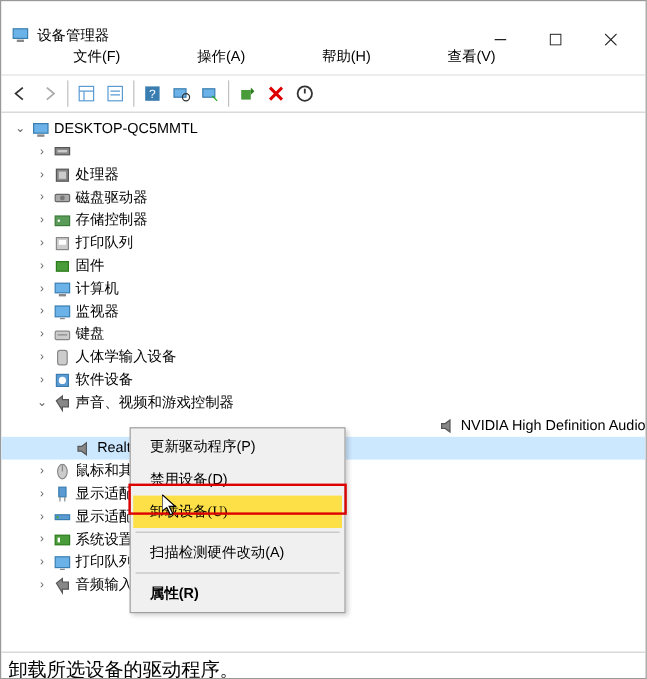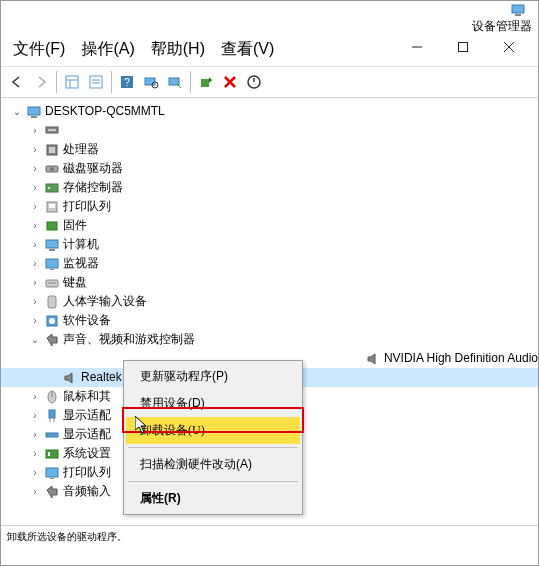--- a/index.html
+++ b/index.html
@@ -1,40 +1,40 @@
 <!DOCTYPE html>
 <html><head>
 <meta charset="utf-8">
 <style>
 * { box-sizing: border-box; margin: 0; padding: 0; }
 body { font-family: "Microsoft YaHei", "Segoe UI", sans-serif; font-size: 12px; background: #fff; width: 539px; height: 566px; display: flex; flex-direction: column; border: 1px solid #999; overflow: hidden; }
-.titlebar { display: flex; align-items: flex-end; padding: 1px 6px 6px 8px; height: 32px; flex-direction: column; }
+.titlebar { display: flex; align-items: flex-start; padding: 20px 6px 6px 8px; height: 32px; }
 .titlebar .app-icon { width: 16px; height: 16px; margin-right: 6px; }
 .titlebar .title { flex: 1; font-size: 12px; }
 .titlebar .win-controls { display: flex; }
 .titlebar .win-btn { width: 46px; height: 24px; display: flex; align-items: center; justify-content: center; font-family: "Segoe UI Symbol"; }
 .menubar { display: flex; padding: 2px 4px; border-bottom: 1px solid #e0e0e0; }
-.menubar .menu-item { padding: 4px 8px; font-size: 16px; }
+.menubar .menu-item { padding: 4px 8px; font-size: 12px; margin-left: 48px; }
 .toolbar { display: flex; align-items: center; padding: 3px 4px; border-bottom: 1px solid #d0d0d0; gap: 0; }
 .toolbar .tb-btn { width: 24px; height: 24px; display: flex; align-items: center; justify-content: center; border: 1px solid transparent; }
 .toolbar .sep { width: 1px; height: 22px; background: #c0c0c0; margin: 0 3px; }
 .tree { flex: 1; overflow: auto; padding: 4px 0; position: relative; }
 .node { display: flex; align-items: center; height: 19px; line-height: 19px; padding-left: 8px; white-space: nowrap; }
 .node .expander { width: 16px; text-align: center; color: #666; font-size: 10px; cursor: pointer; }
 .node .nicon { width: 18px; height: 16px; display: flex; align-items: center; justify-content: center; }
 .node .label { padding-left: 2px; }
 .selected { background: #cce8ff; }
 .context-menu { position: absolute; background: #f0f0f0; border: 1px solid #a0a0a0; box-shadow: 2px 2px 4px rgba(0,0,0,0.2); padding: 2px; min-width: 180px; z-index: 100; }
 .context-menu .cm-item { padding: 5px 14px; font-size: 12px; }
 .context-menu .cm-item.highlight { background: #fde047; font-family: Liberation Serif, serif; }
 .context-menu .cm-sep { height: 1px; background: #c0c0c0; margin: 3px 2px; }
 .context-menu .cm-item.bold { font-weight: bold; }
 .red-box { position: absolute; border: 2px solid #d00; pointer-events: none; }
 .cursor { position: absolute; z-index: 200; pointer-events: none; }
-.statusbar { border-top: 1px solid #d0d0d0; padding: 4px 6px; font-size: 10px; height: 40px; }
+.statusbar { border-top: 1px solid #d0d0d0; padding: 4px 6px; font-size: 16px; height: 22px; }
 svg { display: block; }
 </style>
 </head>
 <body>
 
 <div class="titlebar">
   <span class="app-icon">
     <svg width="16" height="16" viewBox="0 0 16 16">
         <rect x="2" y="3" width="12" height="8" fill="#6ab2e7" stroke="#3a7db0"></rect>
         <rect x="5" y="12" width="6" height="2" fill="#888"></rect>
@@ -332,21 +332,21 @@
         <span class="expander">›</span>
         <span class="nicon">
           <svg width="16" height="16">
             <path d="M3 6 L8 2 L8 5 L13 5 L13 11 L8 11 L8 14 Z" fill="#888" stroke="#555"></path>
           </svg>
         </span>
         <span class="label">音频输入</span>
       </div>
     </div>
 
-  <div class="context-menu" style="left:122px; top:262px;">
+  <div class="context-menu" style="left:107px; top:262px;">
     <div class="cm-item">更新驱动程序(P)</div>
     <div class="cm-item">禁用设备(D)</div>
     <div class="cm-item highlight">卸载设备(U)</div>
     <div class="cm-sep"></div>
     <div class="cm-item">扫描检测硬件改动(A)</div>
     <div class="cm-sep"></div>
     <div class="cm-item bold">属性(R)</div>
     <div class="red-box" style="left:-2px; top:46px; width:182px; height:26px;"></div>
   </div>
 

